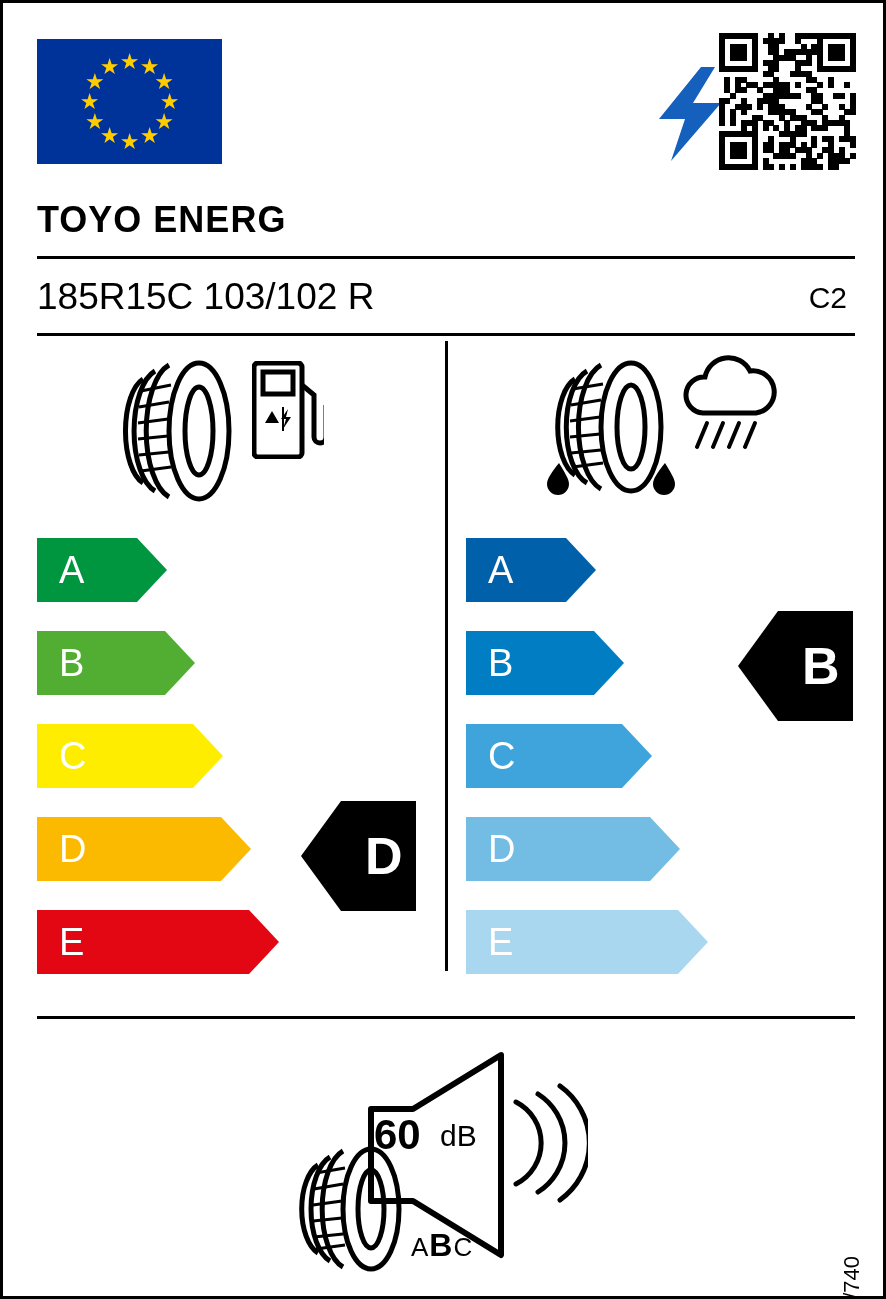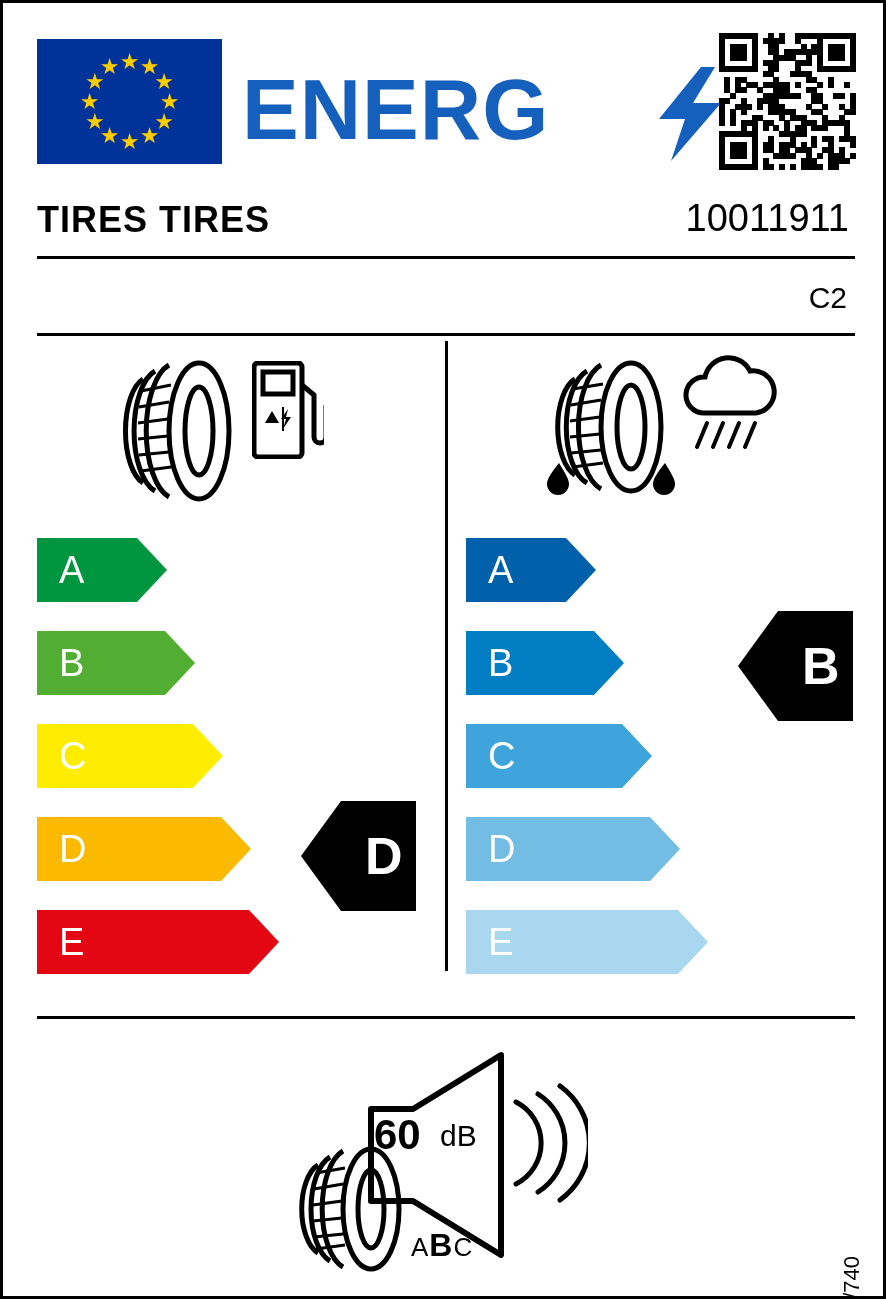--- a/index.html
+++ b/index.html
@@ -222,21 +222,20 @@
         <div class="star" style="left: 116.141px; top: 71.5px;">★</div>
         <div class="star" style="left: 101.5px; top: 86.141px;">★</div>
         <div class="star" style="left: 81.5px; top: 91.5px;">★</div>
         <div class="star" style="left: 61.5px; top: 86.141px;">★</div>
         <div class="star" style="left: 46.859px; top: 71.5px;">★</div>
         <div class="star" style="left: 41.5px; top: 51.5px;">★</div>
         <div class="star" style="left: 46.859px; top: 31.5px;">★</div>
         <div class="star" style="left: 61.5px; top: 16.859px;">★</div>
       </div>
 
-    <div class="energ-word">ENERG</div>
 
     <div class="bolt">
       <svg width="70" height="94" viewBox="0 0 70 94">
         <polygon points="46,0 4,52 30,52 16,94 66,36 38,36 60,0" fill="#1560BD"></polygon>
       </svg>
     </div>
 
     <div class="qr" id="qrcode">
         <div class="qr-cell" style="left: 0px; top: 0px; width: 6px; height: 6px;"></div>
         <div class="qr-cell" style="left: 5.44px; top: 0px; width: 6px; height: 6px;"></div>
@@ -552,25 +551,25 @@
         <div class="qr-cell" style="left: 87.04px; top: 130.56px; width: 6px; height: 6px;"></div>
         <div class="qr-cell" style="left: 92.48px; top: 130.56px; width: 6px; height: 6px;"></div>
         <div class="qr-cell" style="left: 97.92px; top: 130.56px; width: 6px; height: 6px;"></div>
         <div class="qr-cell" style="left: 108.8px; top: 130.56px; width: 6px; height: 6px;"></div>
         <div class="qr-cell" style="left: 114.24px; top: 130.56px; width: 6px; height: 6px;"></div>
       </div>
   </div>
 
   <div class="rule rule-1"></div>
 
-  <div class="brand">TIRES TIRES</div>
-  <div class="serial">10011911</div>
+  <div class="brand">TOYO ENERG</div>
 
   <div class="rule rule-2"></div>
 
+  <div class="size">185R15C 103/102 R</div>
   <div class="class">C2</div>
 
   <div class="mid-divider"></div>
 
   <div style="position:absolute;left:118px;top:352px;">
     <svg width="122" height="152" viewBox="0 0 122 152">
       <g fill="none" stroke="#000" stroke-width="5">
         <ellipse cx="78" cy="76" rx="30" ry="68"></ellipse>
         <ellipse cx="78" cy="76" rx="14" ry="44"></ellipse>
         <path d="M48,10 A30,68 0 0 0 48,142"></path>

